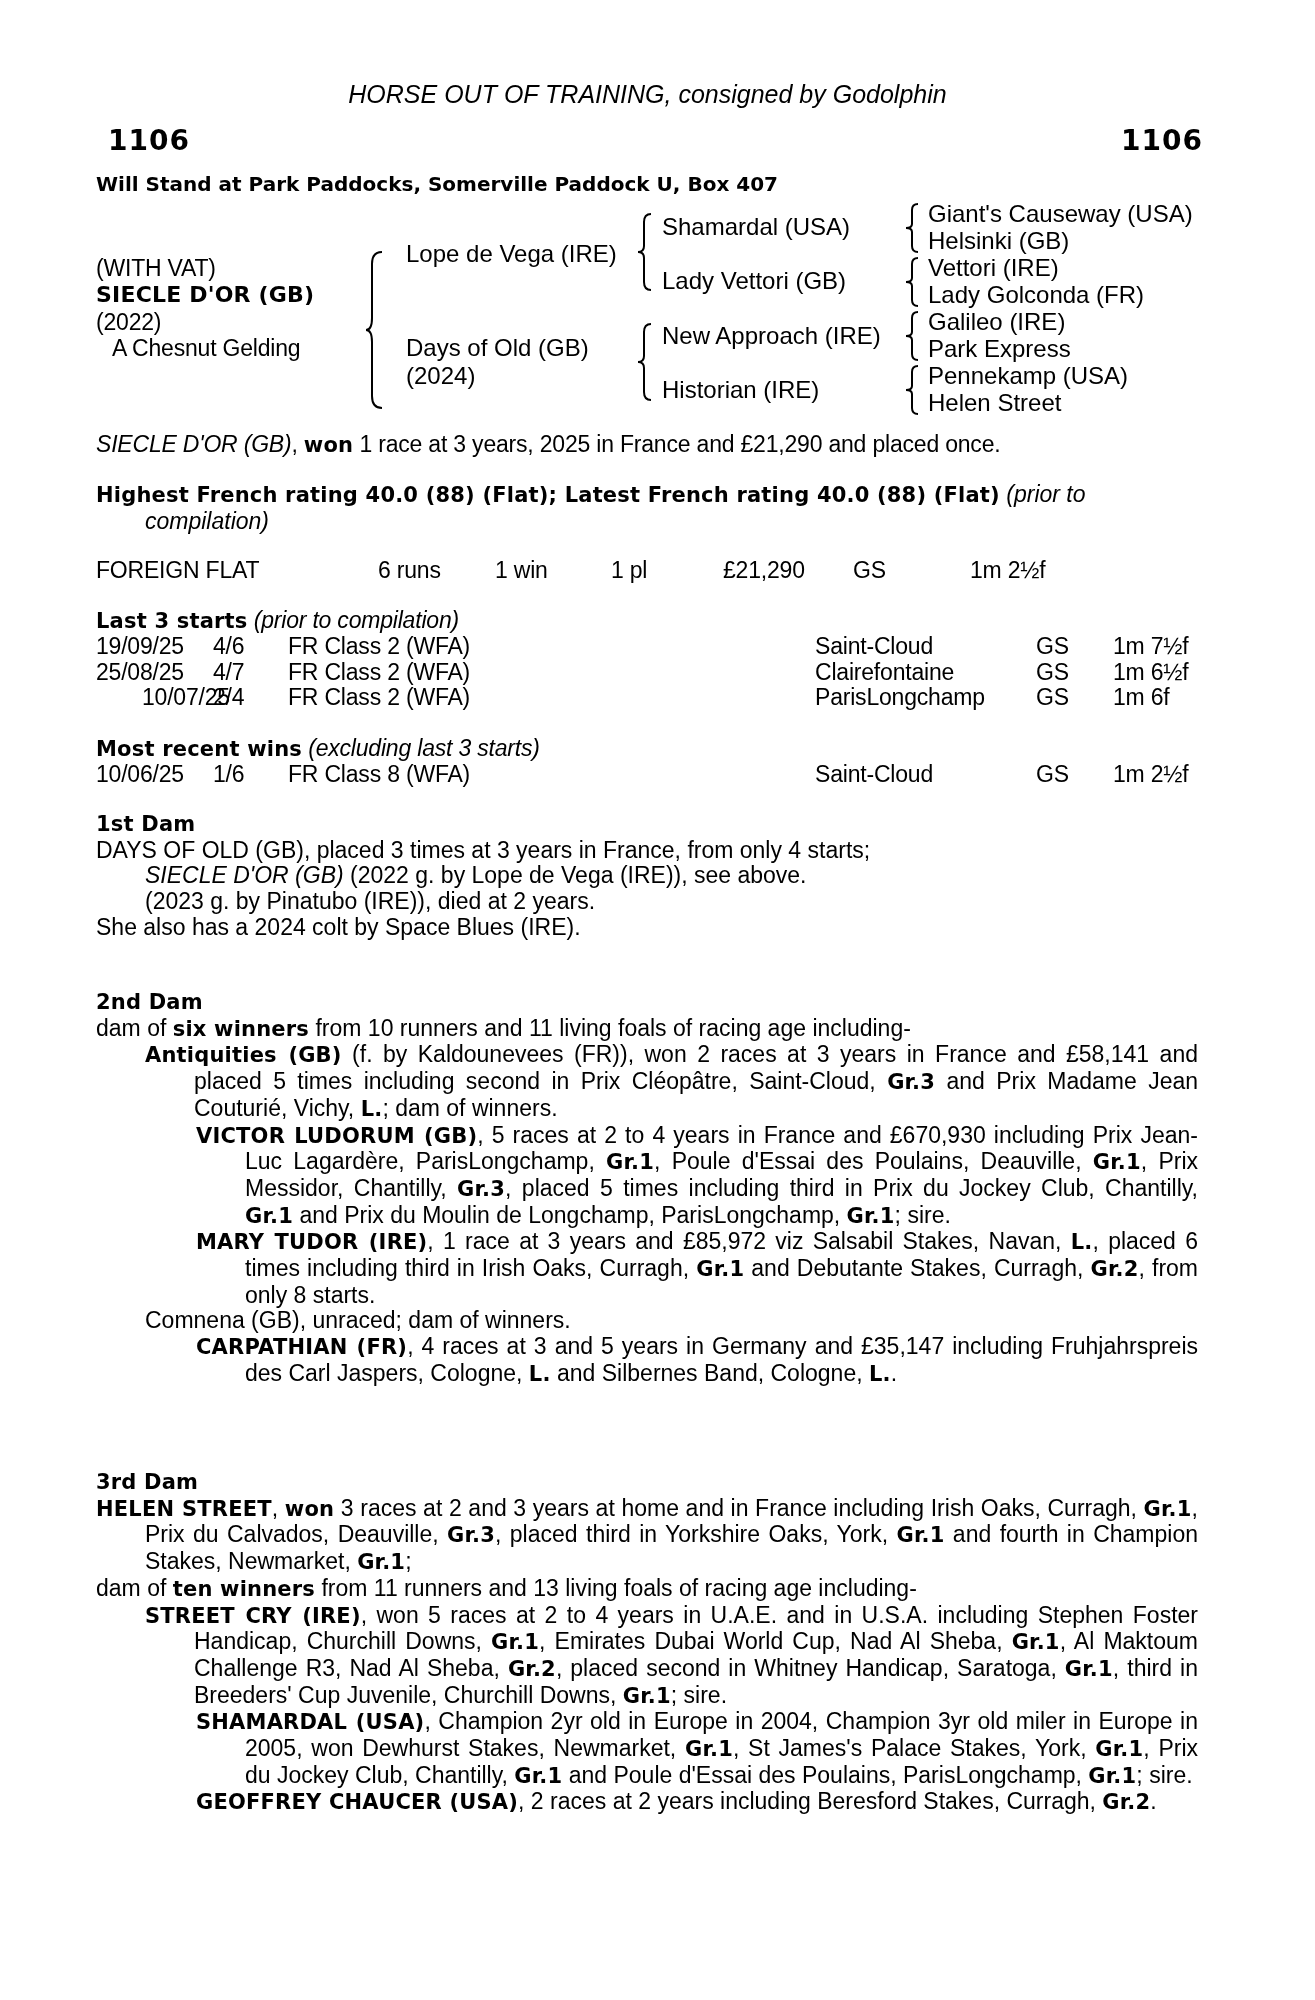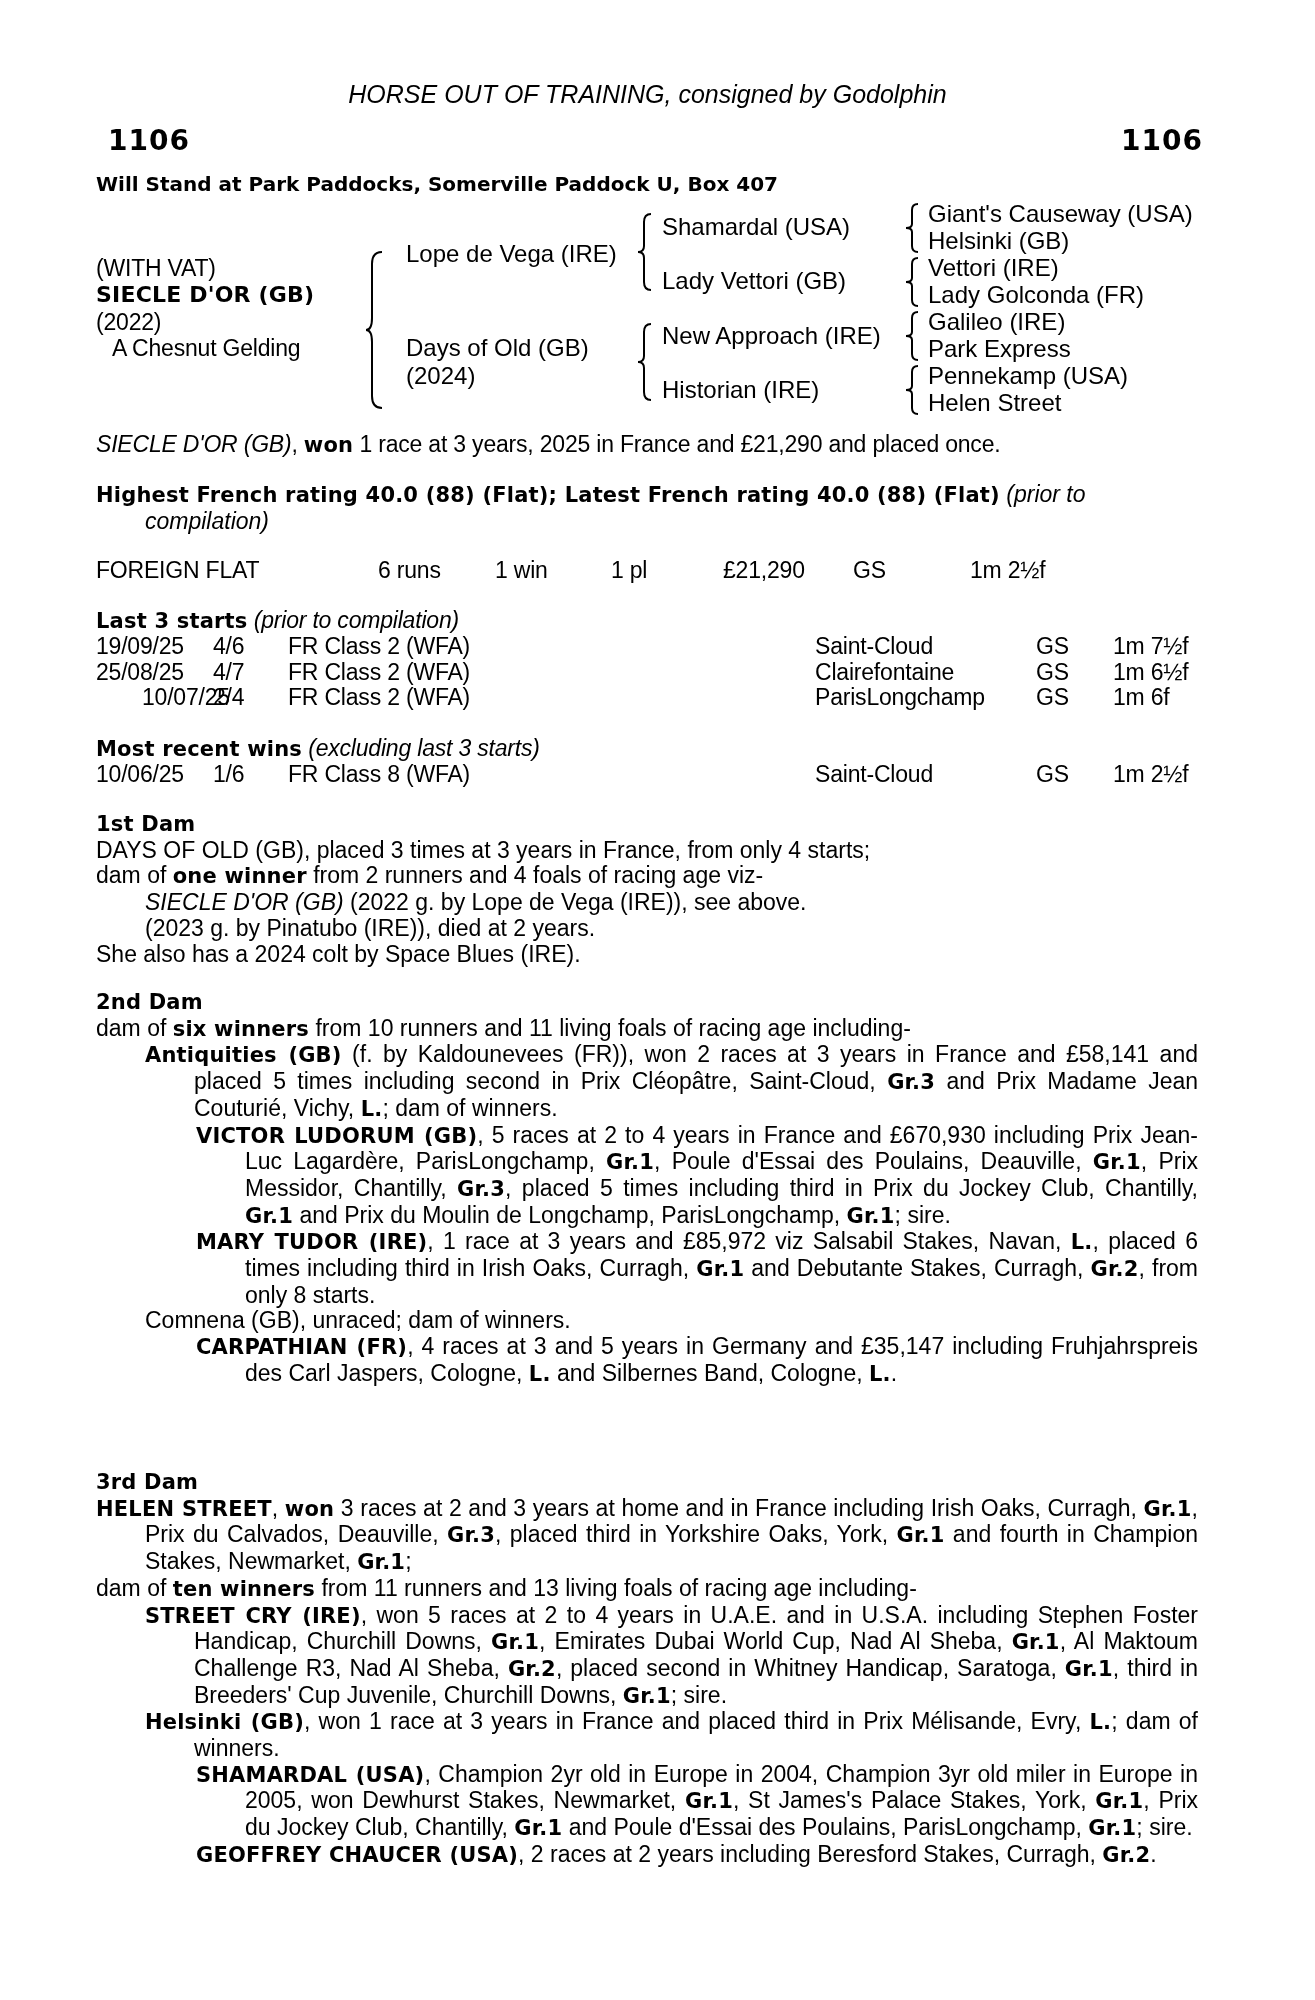--- a/index.html
+++ b/index.html
@@ -159,21 +159,20 @@
       <div class="abs txt" style="left: 288px; top: 762px;">FR Class 8 (WFA)</div>
       <div class="abs txt" style="left: 815px; top: 762px;">Saint-Cloud</div>
       <div class="abs txt" style="left: 1036px; top: 762px;">GS</div>
       <div class="abs txt" style="left: 1113px; top: 762px;">1m 2½f</div>
     </div>
   </div>
 
 <div class="para" style="top:812px;">
   <p class="heavy">1st Dam</p>
   <p>DAYS OF OLD (GB), placed 3 times at 3 years in France, from only 4 starts;</p>
-  <p><span>dam of </span><span class="heavy">one winner</span><span> from 2 runners and 4 foals of racing age viz-</span></p>
   <p class="ind1"><span class="i">SIECLE D'OR (GB)</span><span> (2022 g. by Lope de Vega (IRE)), see above.</span></p>
   <p class="ind1">(2023 g. by Pinatubo (IRE)), died at 2 years.</p>
   <p>She also has a 2024 colt by Space Blues (IRE).</p>
 </div>
 
 <div class="para" style="top:990px;">
   <p class="heavy">2nd Dam</p>
   <p><span>dam of </span><span class="heavy">six winners</span><span> from 10 runners and 11 living foals of racing age including-</span></p>
   <div style="padding-left:49px;">
     <p class="hang0 just"><span class="heavy">Antiquities (GB)</span><span> (f. by Kaldounevees (FR)), won 2 races at 3 years in France and £58,141 and placed 5 times including second in Prix Cléopâtre, Saint-Cloud, </span><span class="heavy">Gr.3</span><span> and Prix Madame Jean Couturié, Vichy, </span><span class="heavy">L.</span><span>; dam of winners.</span></p>
@@ -187,19 +186,18 @@
     </div>
   </div>
 </div>
 
 <div class="para" style="top:1470px;">
   <p class="heavy">3rd Dam</p>
   <p class="hang0 just"><span class="heavy">HELEN STREET</span>, <span class="heavy">won</span><span> 3 races at 2 and 3 years at home and in France including Irish Oaks, Curragh, </span><span class="heavy">Gr.1</span><span>, Prix du Calvados, Deauville, </span><span class="heavy">Gr.3</span><span>, placed third in Yorkshire Oaks, York, </span><span class="heavy">Gr.1</span><span> and fourth in Champion Stakes, Newmarket, </span><span class="heavy">Gr.1</span><span>;</span></p>
   <p><span>dam of </span><span class="heavy">ten winners</span><span> from 11 runners and 13 living foals of racing age including-</span></p>
   <div style="padding-left:49px;">
     <p class="hang0 just"><span class="heavy">STREET CRY (IRE)</span><span>, won 5 races at 2 to 4 years in U.A.E. and in U.S.A. including Stephen Foster Handicap, Churchill Downs, </span><span class="heavy">Gr.1</span><span>, Emirates Dubai World Cup, Nad Al Sheba, </span><span class="heavy">Gr.1</span><span>, Al Maktoum Challenge R3, Nad Al Sheba, </span><span class="heavy">Gr.2</span><span>, placed second in Whitney Handicap, Saratoga, </span><span class="heavy">Gr.1</span><span>, third in Breeders' Cup Juvenile, Churchill Downs, </span><span class="heavy">Gr.1</span><span>; sire.</span></p>
-    <p class="hang0 just"><span class="heavy">Helsinki (GB)</span><span>, won 1 race at 3 years in France and placed third in Prix Mélisande, Evry, </span><span class="heavy">L.</span><span>; dam of winners.</span></p>
     <div style="padding-left:51px;">
       <p class="hang0 just"><span class="heavy">SHAMARDAL (USA)</span><span>, Champion 2yr old in Europe in 2004, Champion 3yr old miler in Europe in 2005, won Dewhurst Stakes, Newmarket, </span><span class="heavy">Gr.1</span><span>, St James's Palace Stakes, York, </span><span class="heavy">Gr.1</span><span>, Prix du Jockey Club, Chantilly, </span><span class="heavy">Gr.1</span><span> and Poule d'Essai des Poulains, ParisLongchamp, </span><span class="heavy">Gr.1</span><span>; sire.</span></p>
       <p class="hang0 just"><span class="heavy">GEOFFREY CHAUCER (USA)</span><span>, 2 races at 2 years including Beresford Stakes, Curragh, </span><span class="heavy">Gr.2</span><span>.</span></p>
     </div>
   </div>
 </div>
 
 </body></html>

